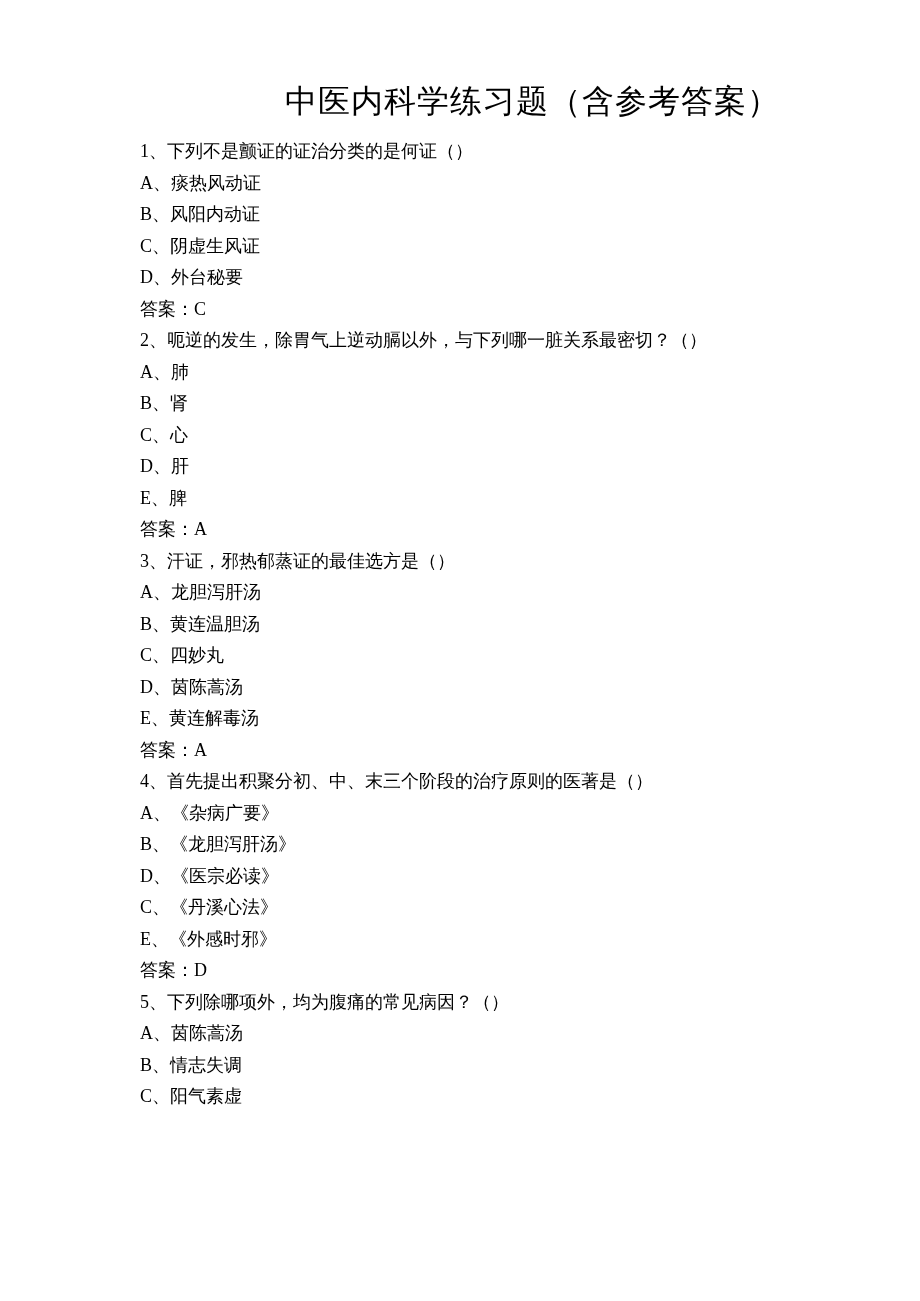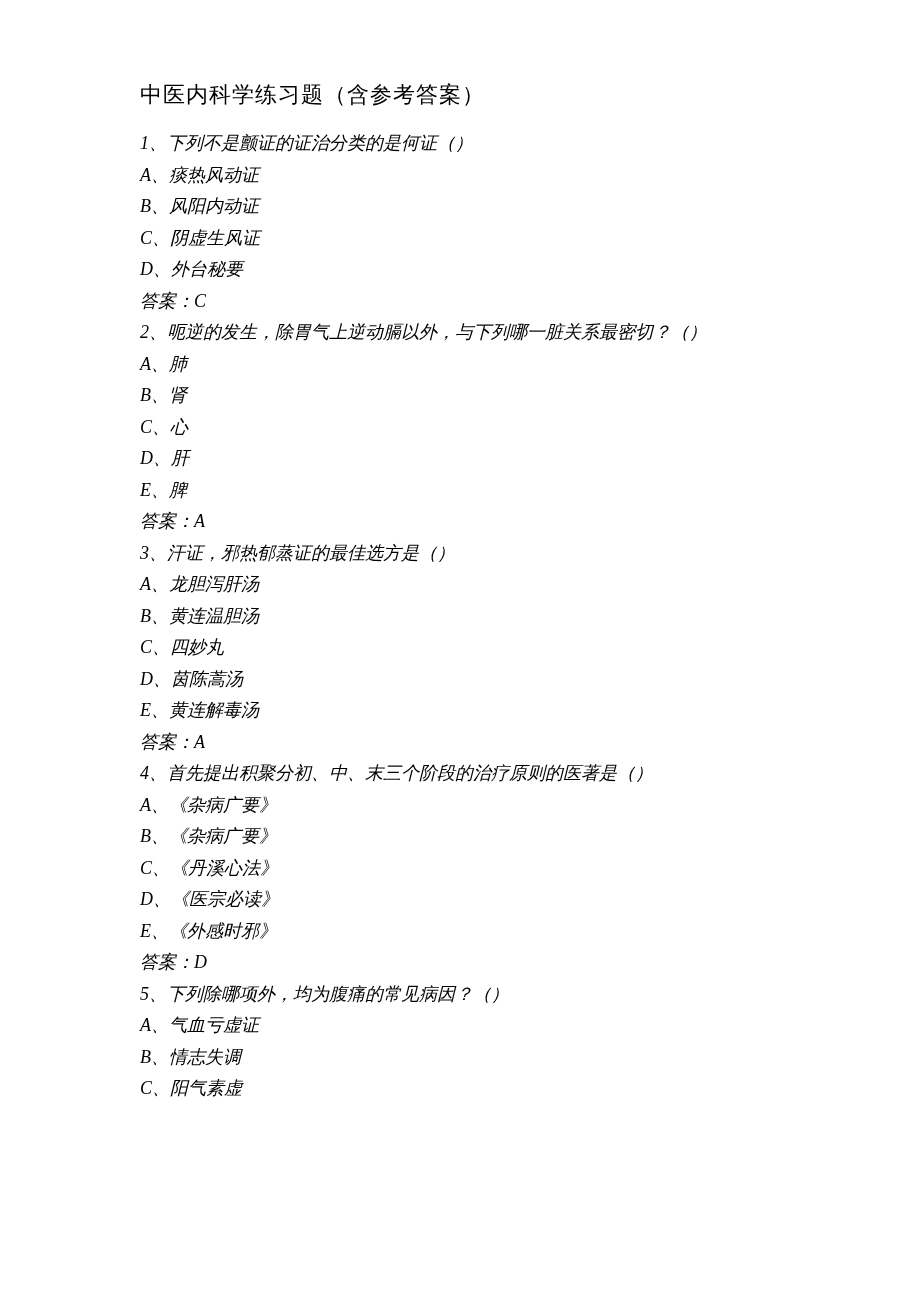--- a/index.html
+++ b/index.html
@@ -7,31 +7,30 @@
     padding: 0;
     background: #ffffff;
     font-family: "SimSun", "宋体", serif;
     width: 920px;
     color: #000000;
   }
   .page {
     padding: 80px 140px 60px 140px;
   }
   .title {
-    text-align: left;
-    font-size: 22px;
-    margin-bottom: 18px;
+    text-align: right;
+    font-size: 32px;
+    margin-bottom: 12px;
     letter-spacing: 1px;
   }
   .line {
     font-size: 18px;
     line-height: 1.75;
     margin: 0 0;
     white-space: pre-wrap;
-    font-style: italic;
   }
 </style>
 </head>
 <body>
 
 <div class="page">
   <div class="title">中医内科学练习题（含参考答案）</div>
 
   <div>
     <div class="line">1、下列不是颤证的证治分类的是何证（）</div>
@@ -58,26 +57,26 @@
     <div class="line">B、黄连温胆汤</div>
     <div class="line">C、四妙丸</div>
     <div class="line">D、茵陈蒿汤</div>
     <div class="line">E、黄连解毒汤</div>
     <div class="line">答案：A</div>
   </div>
 
   <div>
     <div class="line">4、首先提出积聚分初、中、末三个阶段的治疗原则的医著是（）</div>
     <div class="line">A、《杂病广要》</div>
-    <div class="line">B、《杂病广要》</div>
+    <div class="line">B、《龙胆泻肝汤》</div>
+    <div class="line">D、《医宗必读》</div>
     <div class="line">C、《丹溪心法》</div>
-    <div class="line">D、《医宗必读》</div>
     <div class="line">E、《外感时邪》</div>
     <div class="line">答案：D</div>
   </div>
 
   <div>
     <div class="line">5、下列除哪项外，均为腹痛的常见病因？（）</div>
-    <div class="line">A、气血亏虚证</div>
+    <div class="line">A、茵陈蒿汤</div>
     <div class="line">B、情志失调</div>
     <div class="line">C、阳气素虚</div>
   </div>
 </div>
 
 </body></html>

